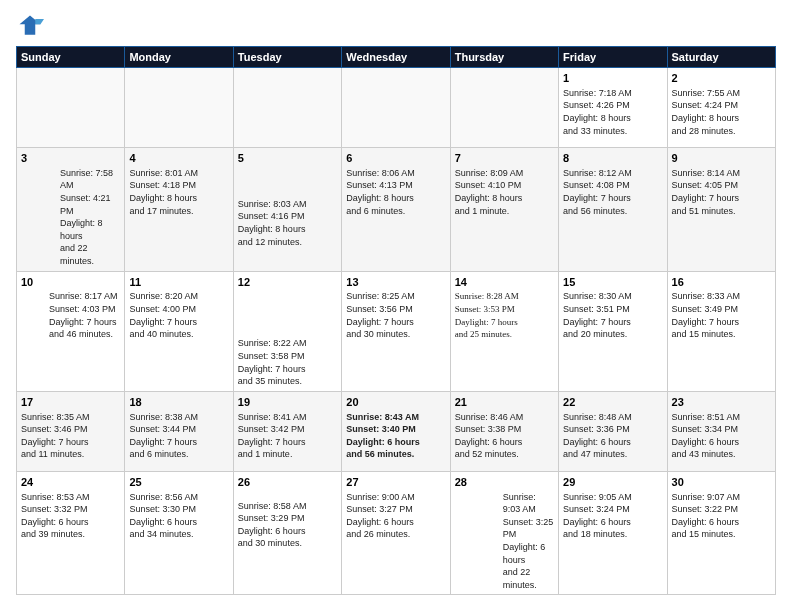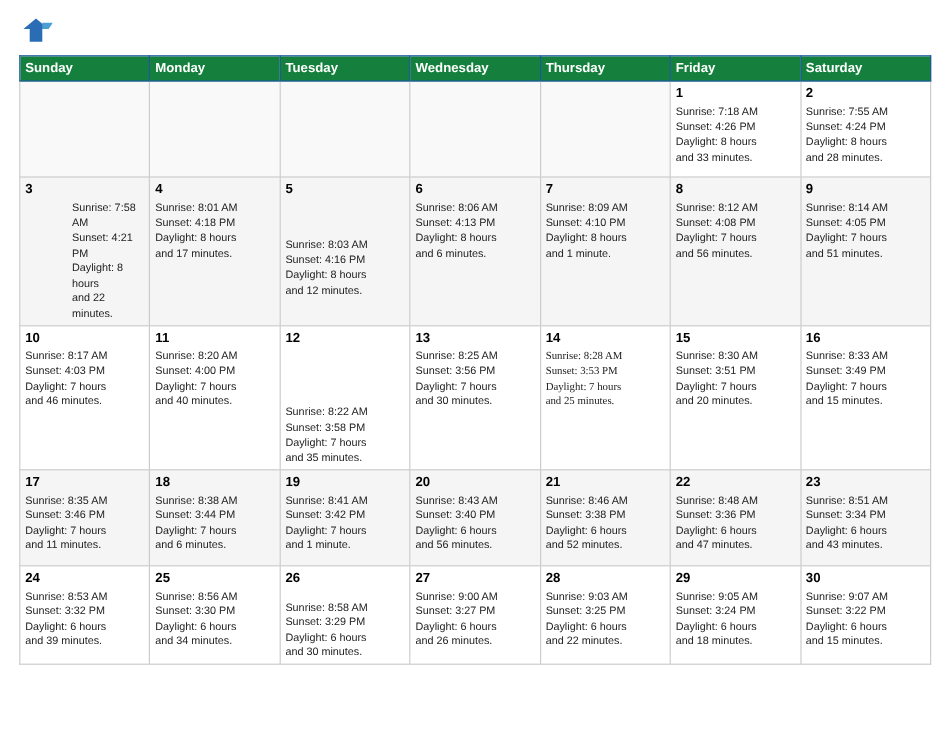--- a/index.html
+++ b/index.html
@@ -57,21 +57,21 @@
     .subtitle {
       font-size: 14px;
       color: #444;
     }
     .calendar-table {
       width: 100%;
       border-collapse: collapse;
       table-layout: fixed;
     }
     .calendar-table th {
-      background-color: #15803d;
+      background-color: #0f172a;
       color: #fff;
       font-size: 11px;
       font-weight: bold;
       padding: 4px 4px;
       text-align: left;
       border: 1px solid #1a5a9a;
     }
     .calendar-table td {
       border: 1px solid #ccc;
       vertical-align: top;
@@ -204,21 +204,21 @@
             <span class="day-num">9</span>
             <div class="day-info" style="white-space: pre-line;">Sunrise: 8:14 AM
 Sunset: 4:05 PM
 Daylight: 7 hours
 and 51 minutes.</div>
           </td>
         </tr>
         <tr>
           <td>
             <span class="day-num">10</span>
-            <div class="day-info" style="white-space: pre-line;">Sunrise: 8:17 AM
+            <div class="day-info" style="white-space: pre-line; margin-left: 28px;">Sunrise: 8:17 AM
 Sunset: 4:03 PM
 Daylight: 7 hours
 and 46 minutes.</div>
           </td>
           <td>
             <span class="day-num">11</span>
             <div class="day-info" style="white-space: pre-line;">Sunrise: 8:20 AM
 Sunset: 4:00 PM
 Daylight: 7 hours
 and 40 minutes.</div>
@@ -276,21 +276,21 @@
           </td>
           <td>
             <span class="day-num">19</span>
             <div class="day-info" style="white-space: pre-line;">Sunrise: 8:41 AM
 Sunset: 3:42 PM
 Daylight: 7 hours
 and 1 minute.</div>
           </td>
           <td>
             <span class="day-num">20</span>
-            <div class="day-info" style="white-space: pre-line;">Sunrise: 8:43 AM
+            <div class="day-info" style="white-space: pre-line; font-weight: bold;">Sunrise: 8:43 AM
 Sunset: 3:40 PM
 Daylight: 6 hours
 and 56 minutes.</div>
           </td>
           <td>
             <span class="day-num">21</span>
             <div class="day-info" style="white-space: pre-line;">Sunrise: 8:46 AM
 Sunset: 3:38 PM
 Daylight: 6 hours
 and 52 minutes.</div>
@@ -334,21 +334,21 @@
           </td>
           <td>
             <span class="day-num">27</span>
             <div class="day-info" style="white-space: pre-line;">Sunrise: 9:00 AM
 Sunset: 3:27 PM
 Daylight: 6 hours
 and 26 minutes.</div>
           </td>
           <td>
             <span class="day-num">28</span>
-            <div class="day-info" style="white-space: pre-line;">Sunrise: 9:03 AM
+            <div class="day-info" style="white-space: pre-line; margin-left: 48px;">Sunrise: 9:03 AM
 Sunset: 3:25 PM
 Daylight: 6 hours
 and 22 minutes.</div>
           </td>
           <td>
             <span class="day-num">29</span>
             <div class="day-info" style="white-space: pre-line;">Sunrise: 9:05 AM
 Sunset: 3:24 PM
 Daylight: 6 hours
 and 18 minutes.</div>

